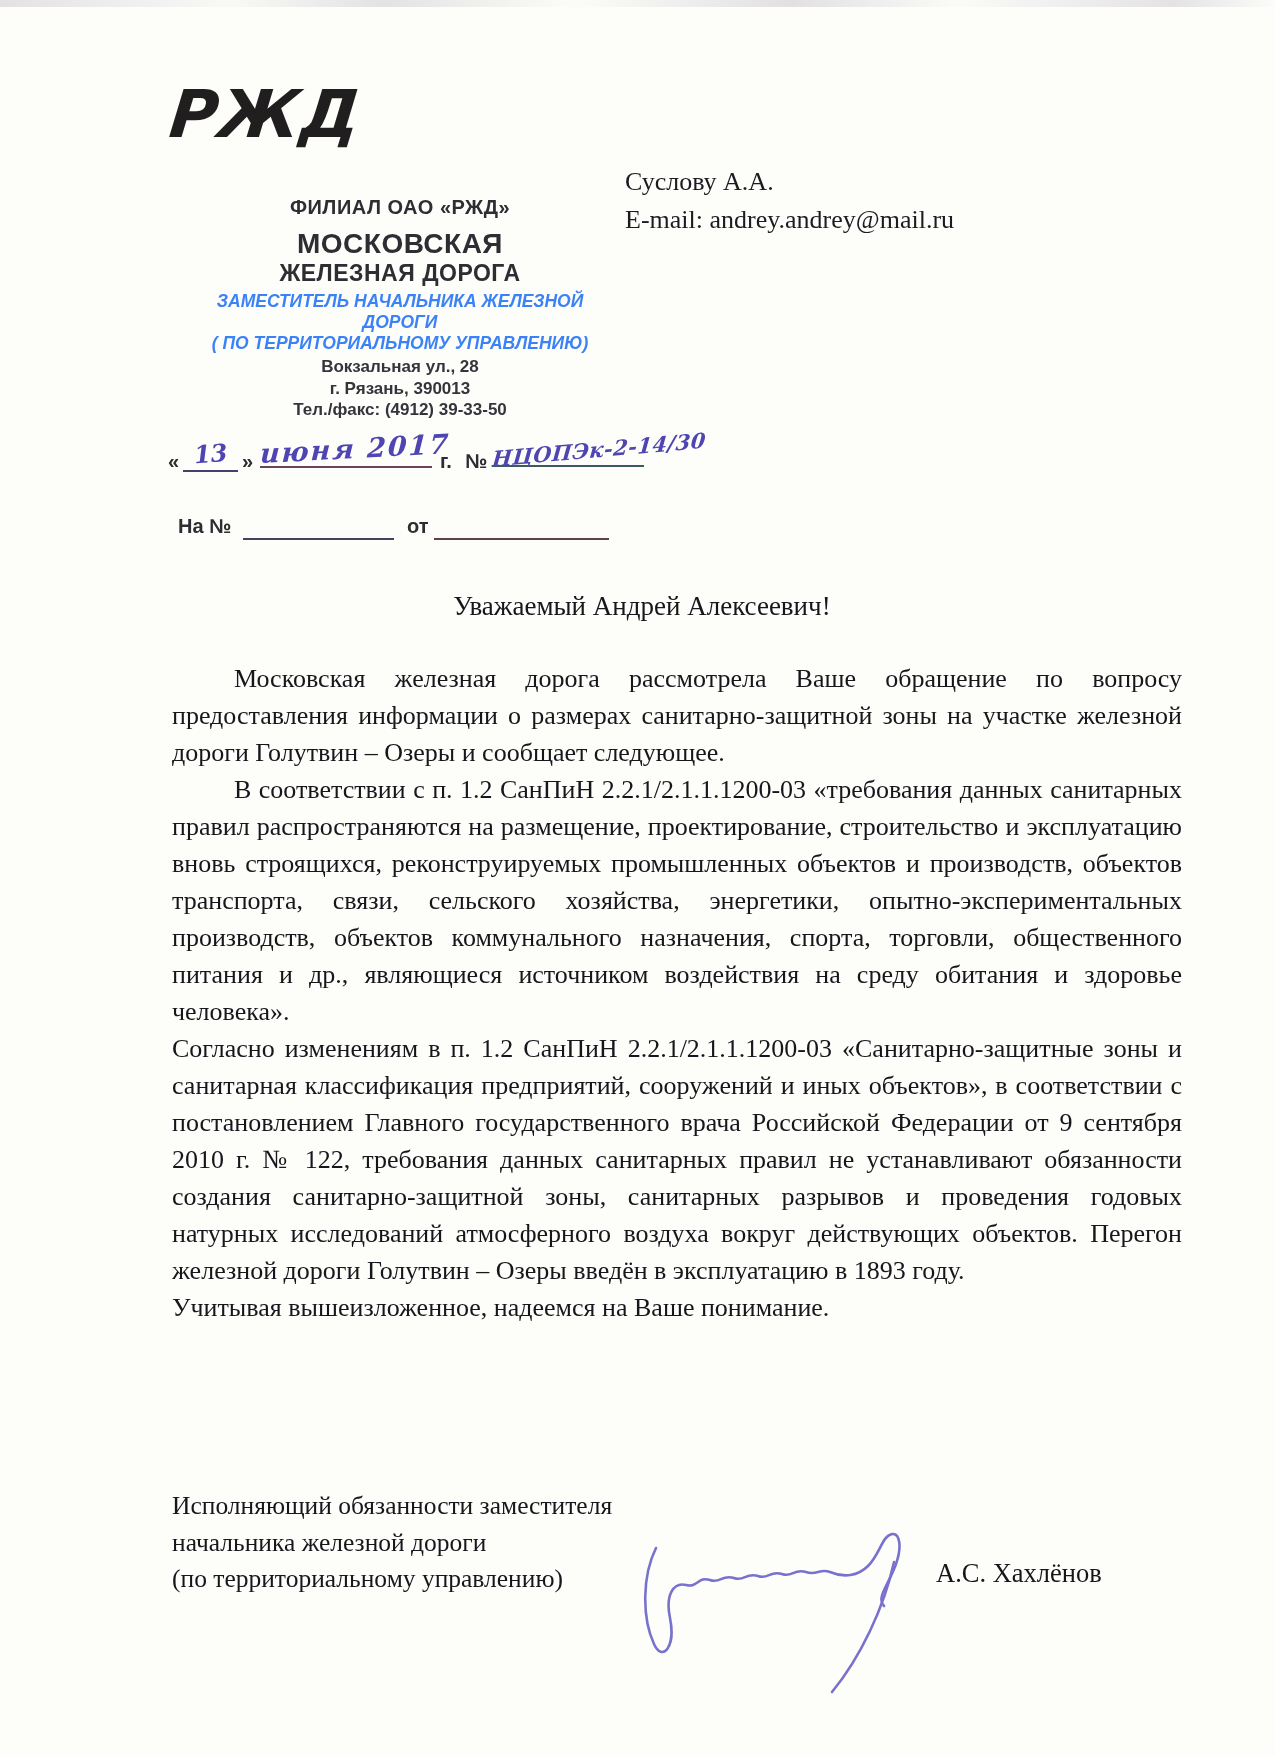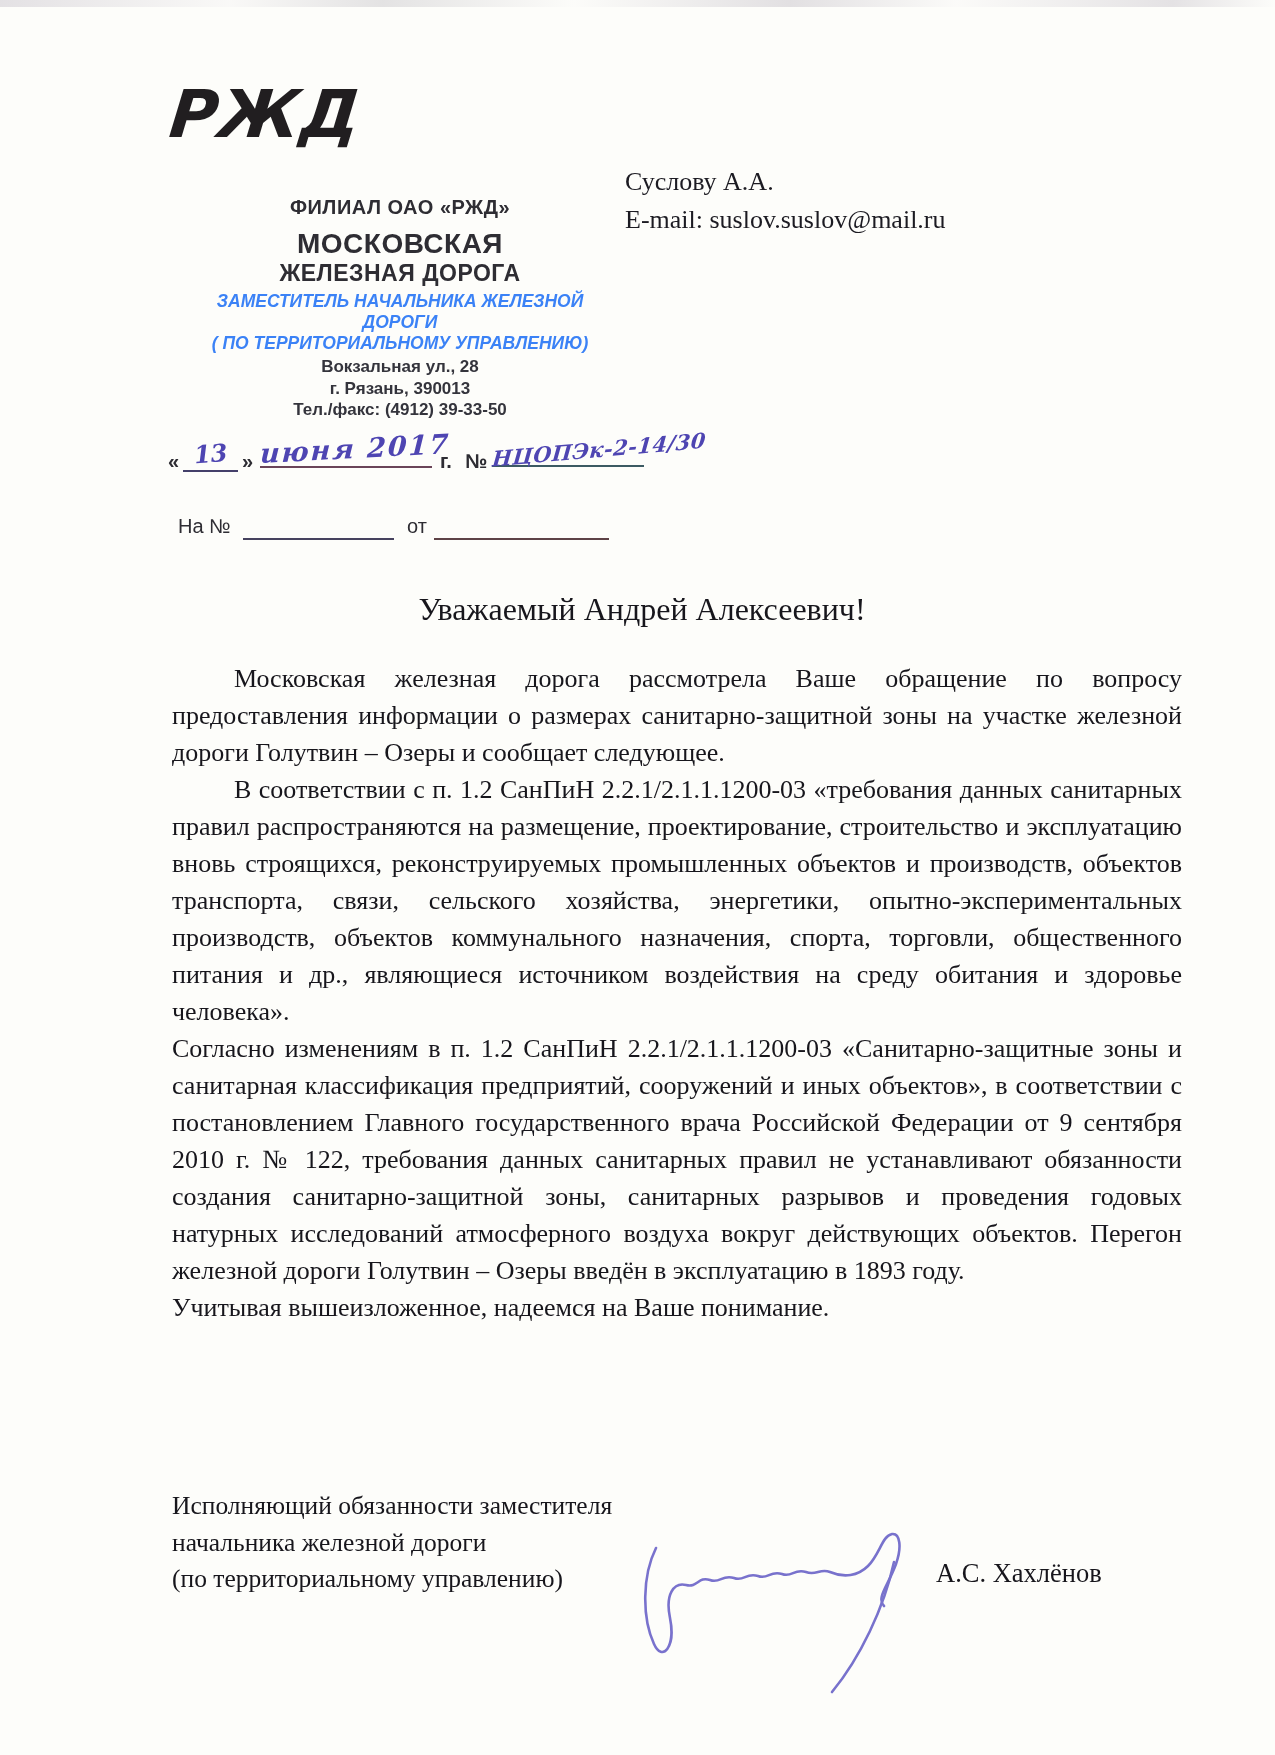--- a/index.html
+++ b/index.html
@@ -75,32 +75,32 @@
   .ref-line .month-box { position:absolute; left:92px; top:-8px; width:172px; text-align:center;
                          border-bottom:2px solid #6a4458; padding-bottom:2px; }
   .ref-line .month-box .hand { font-size:27px; display:inline-block; transform:rotate(-3deg) skewX(-6deg); letter-spacing:2px; }
   .ref-line .g-label { position:absolute; left:272px; top:9px; }
   .ref-line .no-sign { position:absolute; left:297px; top:9px; }
   .ref-line .num-box { position:absolute; left:324px; top:-4px; width:152px;
                        border-bottom:2px solid #3c5a62; padding-bottom:3px; }
   .ref-line .num-box .hand { font-size:21px; display:inline-block; transform:rotate(-5deg) skewX(-10deg); letter-spacing:.5px; }
 
   
-  .na-line { position:absolute; left:178px; top:512px; width:600px; height:36px; font-size:20px; font-weight:normal; }
+  .na-line { position:absolute; left:178px; top:512px; width:600px; height:36px; font-size:20px; font-weight:bold; }
   .na-line .na-label { position:absolute; left:0; top:3px; }
   .na-line .line1 { position:absolute; left:65px;  top:0; width:151px; height:26px; border-bottom:2px solid #46425e; }
   .na-line .ot-label { position:absolute; left:229px; top:3px; }
   .na-line .line2 { position:absolute; left:256px; top:0; width:175px; height:26px; border-bottom:2px solid #5e4246; }
 
   
   .salutation {
     position:absolute; left:172px; top:591px; width:940px;
     text-align:center;
     font-family:"Liberation Serif", serif;
-    font-size:32px; color:#17161c;
+    font-size:27px; color:#17161c;
   }
   .body-text {
     position:absolute; left:172px; top:648px; width:1010px;
     font-family:"Liberation Serif", serif;
     font-size:26px; line-height:37px;
     text-align:justify; color:#17161c;margin-top:12px;
   }
   .body-text p { margin:0; }
   .body-text p.indent { text-indent:62px; }
 
@@ -139,21 +139,21 @@
   </div>
 
   <div class="address">
     <div>Вокзальная ул., 28</div>
     <div>г. Рязань, 390013</div>
     <div>Тел./факс: (4912) 39-33-50</div>
   </div>
 
   <div class="recipient">
     <div>Суслову А.А.</div>
-    <div>E-mail: suslov.suslov@mail.ru</div>
+    <div>E-mail: andrey.andrey@mail.ru</div>
   </div>
 
   <div class="ref-line">
     <span class="q-open">«</span>
     <span class="day-box"><span class="hand">13</span></span>
     <span class="q-close">»</span>
     <span class="month-box"><span class="hand">июня 2017</span></span>
     <span class="g-label">г.</span>
     <span class="no-sign">№</span>
     <span class="num-box"><span class="hand">НЦОПЭк-2-14/30</span></span>

